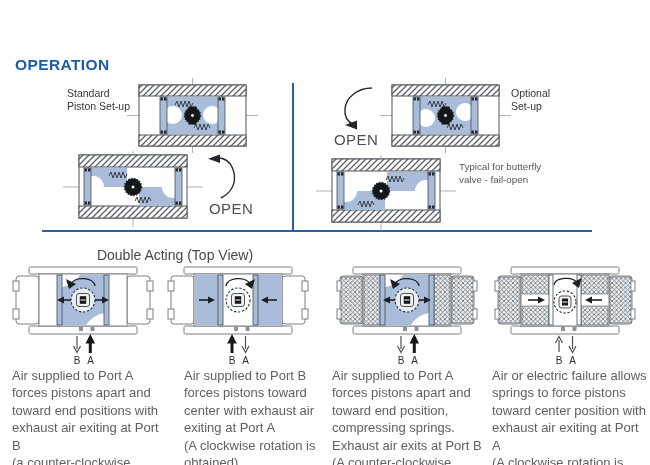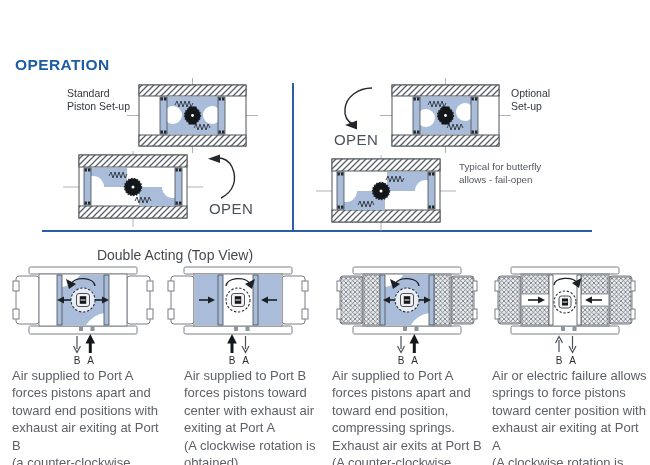--- a/index.html
+++ b/index.html
@@ -209,21 +209,21 @@
         <rect x="108" y="19.5" width="2.4" height="3"></rect>
       <rect x="104.5" y="52.5" width="2.4" height="3"></rect>
         <rect x="108" y="52.5" width="2.4" height="3"></rect>
     </g>
     <path d="M62,27 l2,-4 2,6 2,-6 2,6 2,-6 2,6 2,-6 2,6 2,-4" stroke="#2e3237" stroke-width="0.9" fill="none"></path>
     <path d="M34,52 l2,-4 2,6 2,-6 2,6 2,-6 2,6 2,-6 2,4" stroke="#2e3237" stroke-width="0.9" fill="none"></path>
     <circle cx="57" cy="38" r="8.5" fill="#14171a" stroke="#2a2d31" stroke-width="1.4" stroke-dasharray="1.6,1.3"></circle>
     <circle cx="57" cy="38" r="1.5" fill="#fff"></circle>
   </svg>
   <div class="abs note" style="left:459px; top:161px; width:115px;">Typical for butterfly
-allows - fail-open</div>
+valve - fail-open</div>
 
   <div class="abs sec-title" style="left:50px; top:247px; width:250px;">Double Acting (Top View)</div>
 
   <svg class="abs" style="left:13px; top:265px;" width="140" height="102" viewBox="0 0 140 102">
     <use href="#shell"></use>
     <rect x="49" y="10" width="42" height="50" fill="#a9bddb"></rect>
     <path d="M49,10 L67,10 Q60,20 49,22 Z" fill="#fff"></path>
     <path d="M91,60 L73,60 Q80,50 91,48 Z" fill="#fff"></path>
     <rect x="44" y="10" width="5" height="50" fill="#a9bddb" stroke="#474c52" stroke-width="0.8"></rect>
     <rect x="91" y="10" width="5" height="50" fill="#a9bddb" stroke="#474c52" stroke-width="0.8"></rect>

